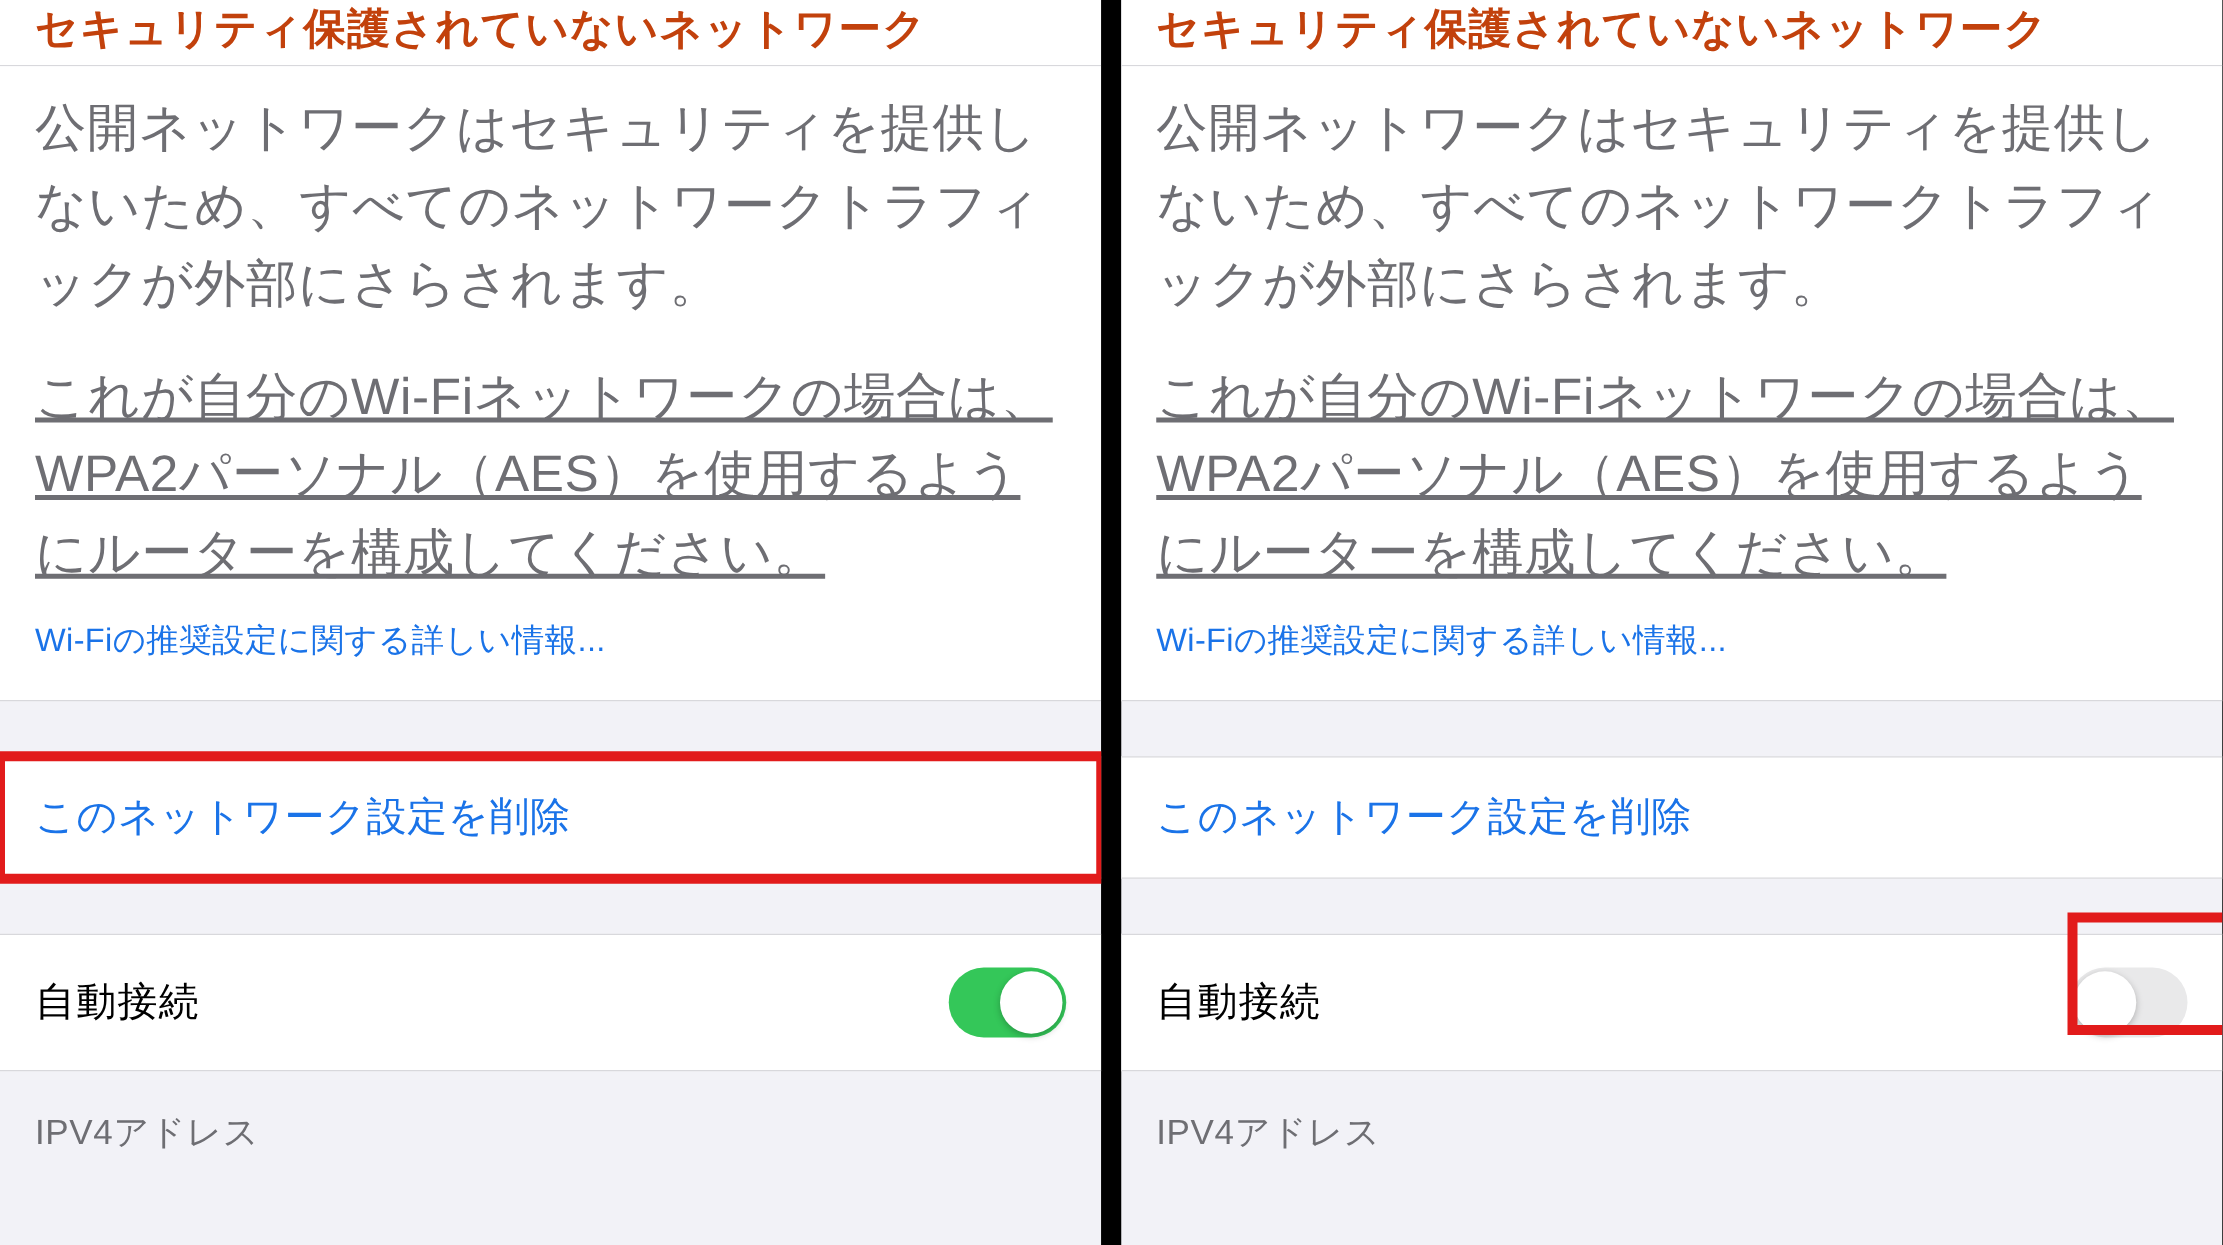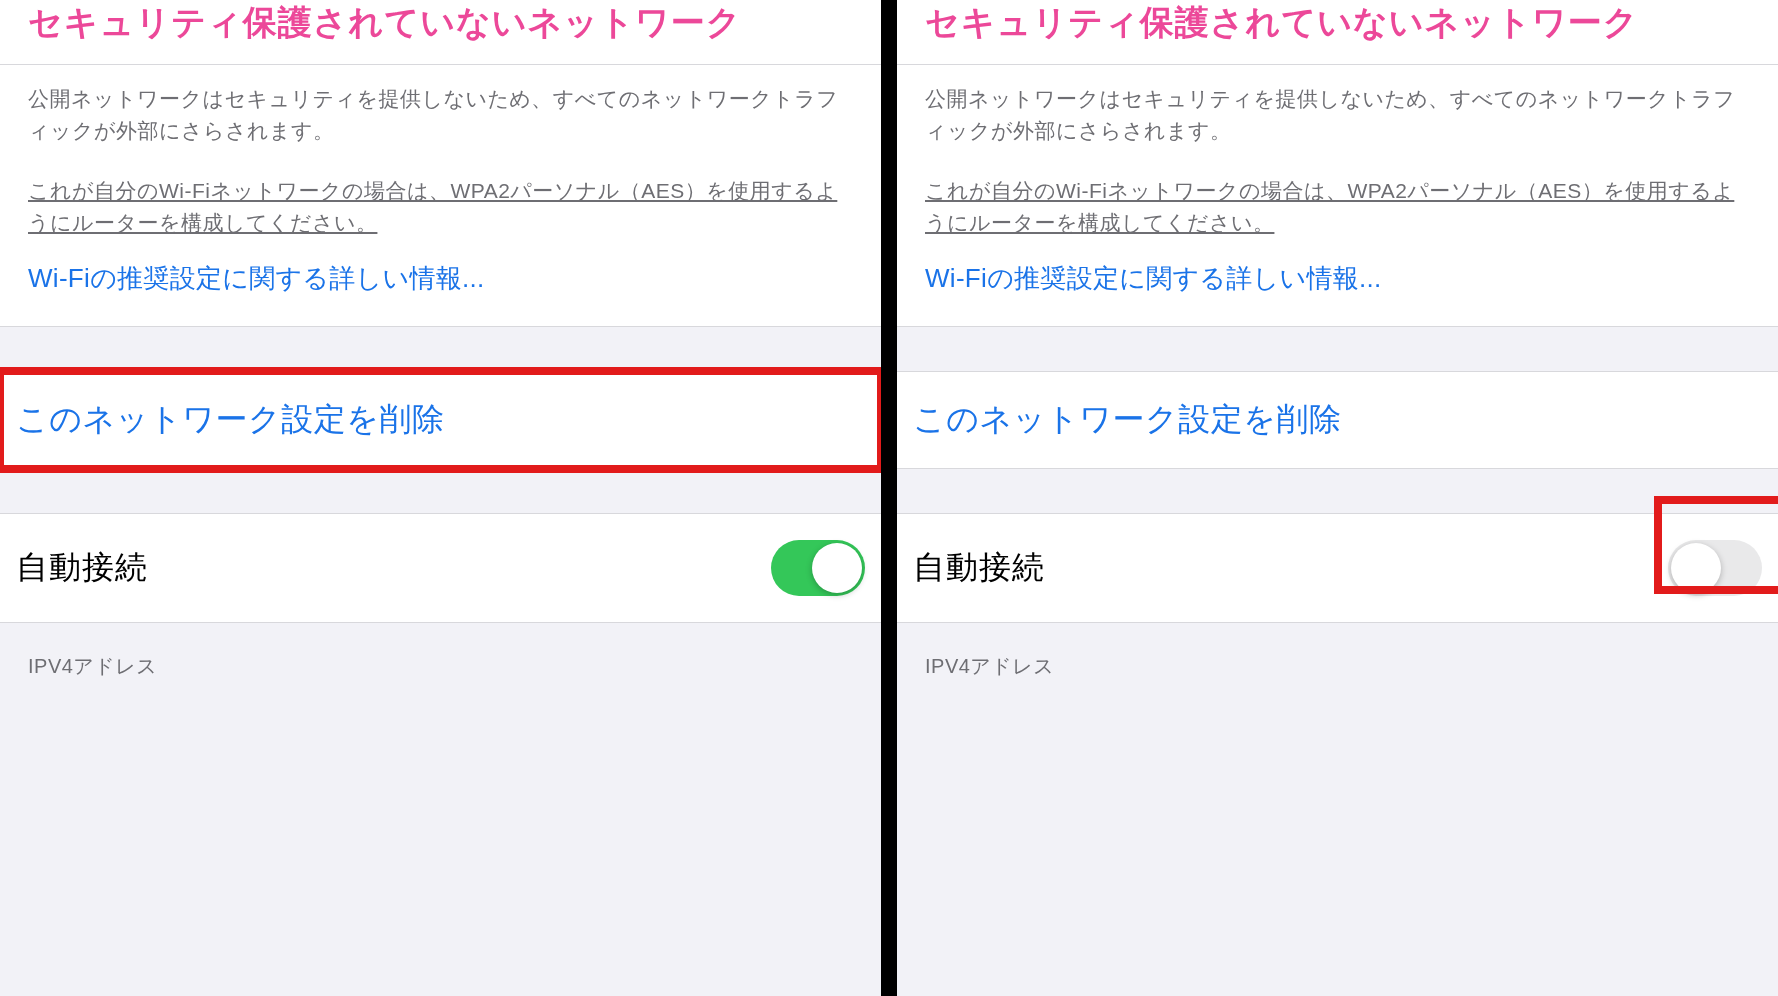--- a/index.html
+++ b/index.html
@@ -22,36 +22,36 @@
       flex-direction: column;
       overflow: hidden;
     }
     .divider {
       width: 16px;
       background: #000;
       flex-shrink: 0;
     }
     .header-partial {
       background: #fff;
-      padding: 0 28px 18px 28px;
+      padding: 0 28px 6px 28px;
       font-size: 34px;
       font-weight: 600;
-      color: #ec4899;
+      color: #c2410c;
       letter-spacing: 1px;
       white-space: nowrap;
       overflow: hidden;
       border-bottom: 1px solid #d8d8dc;
     }
     .info-section {
       background: #fff;
       padding: 18px 28px 30px 28px;
       border-bottom: 1px solid #d8d8dc;
     }
     .info-text {
-      font-size: 21px;
+      font-size: 41px;
       line-height: 1.52;
       color: #6e6e73;
       letter-spacing: 0.5px;
     }
     .info-text p {
       margin-bottom: 28px;
     }
     .info-text p:last-of-type {
       margin-bottom: 22px;
       text-decoration: underline;
@@ -60,21 +60,21 @@
       color: #1a73e8;
       font-size: 26px;
       letter-spacing: 0.3px;
       text-align: center;
     }
     .gap {
       height: 44px;
     }
     .cell {
       background: #fff;
-      padding: 26px 16px;
+      padding: 26px 28px;
       border-top: 1px solid #d8d8dc;
       border-bottom: 1px solid #d8d8dc;
       display: flex;
       align-items: center;
       justify-content: space-between;
     }
     .cell-action {
       color: #1a73e8;
       font-size: 32px;
       letter-spacing: 0.5px;
@@ -125,21 +125,21 @@
       height: 50px;
       background: #fff;
       border-radius: 50%;
       top: 3px;
       box-shadow: 0 2px 6px rgba(0,0,0,0.25);
     }
     .toggle-on .toggle-knob { right: 3px; }
     .toggle-off .toggle-knob { left: 3px; }
     .section-header {
       padding: 30px 28px 0 28px;
-      font-size: 20px;
+      font-size: 28px;
       color: #6e6e73;
       letter-spacing: 0.5px;
     }
     .toggle-cell {
       position: relative;
       text-align: center;
     }
   </style>
 </head>
 <body>

